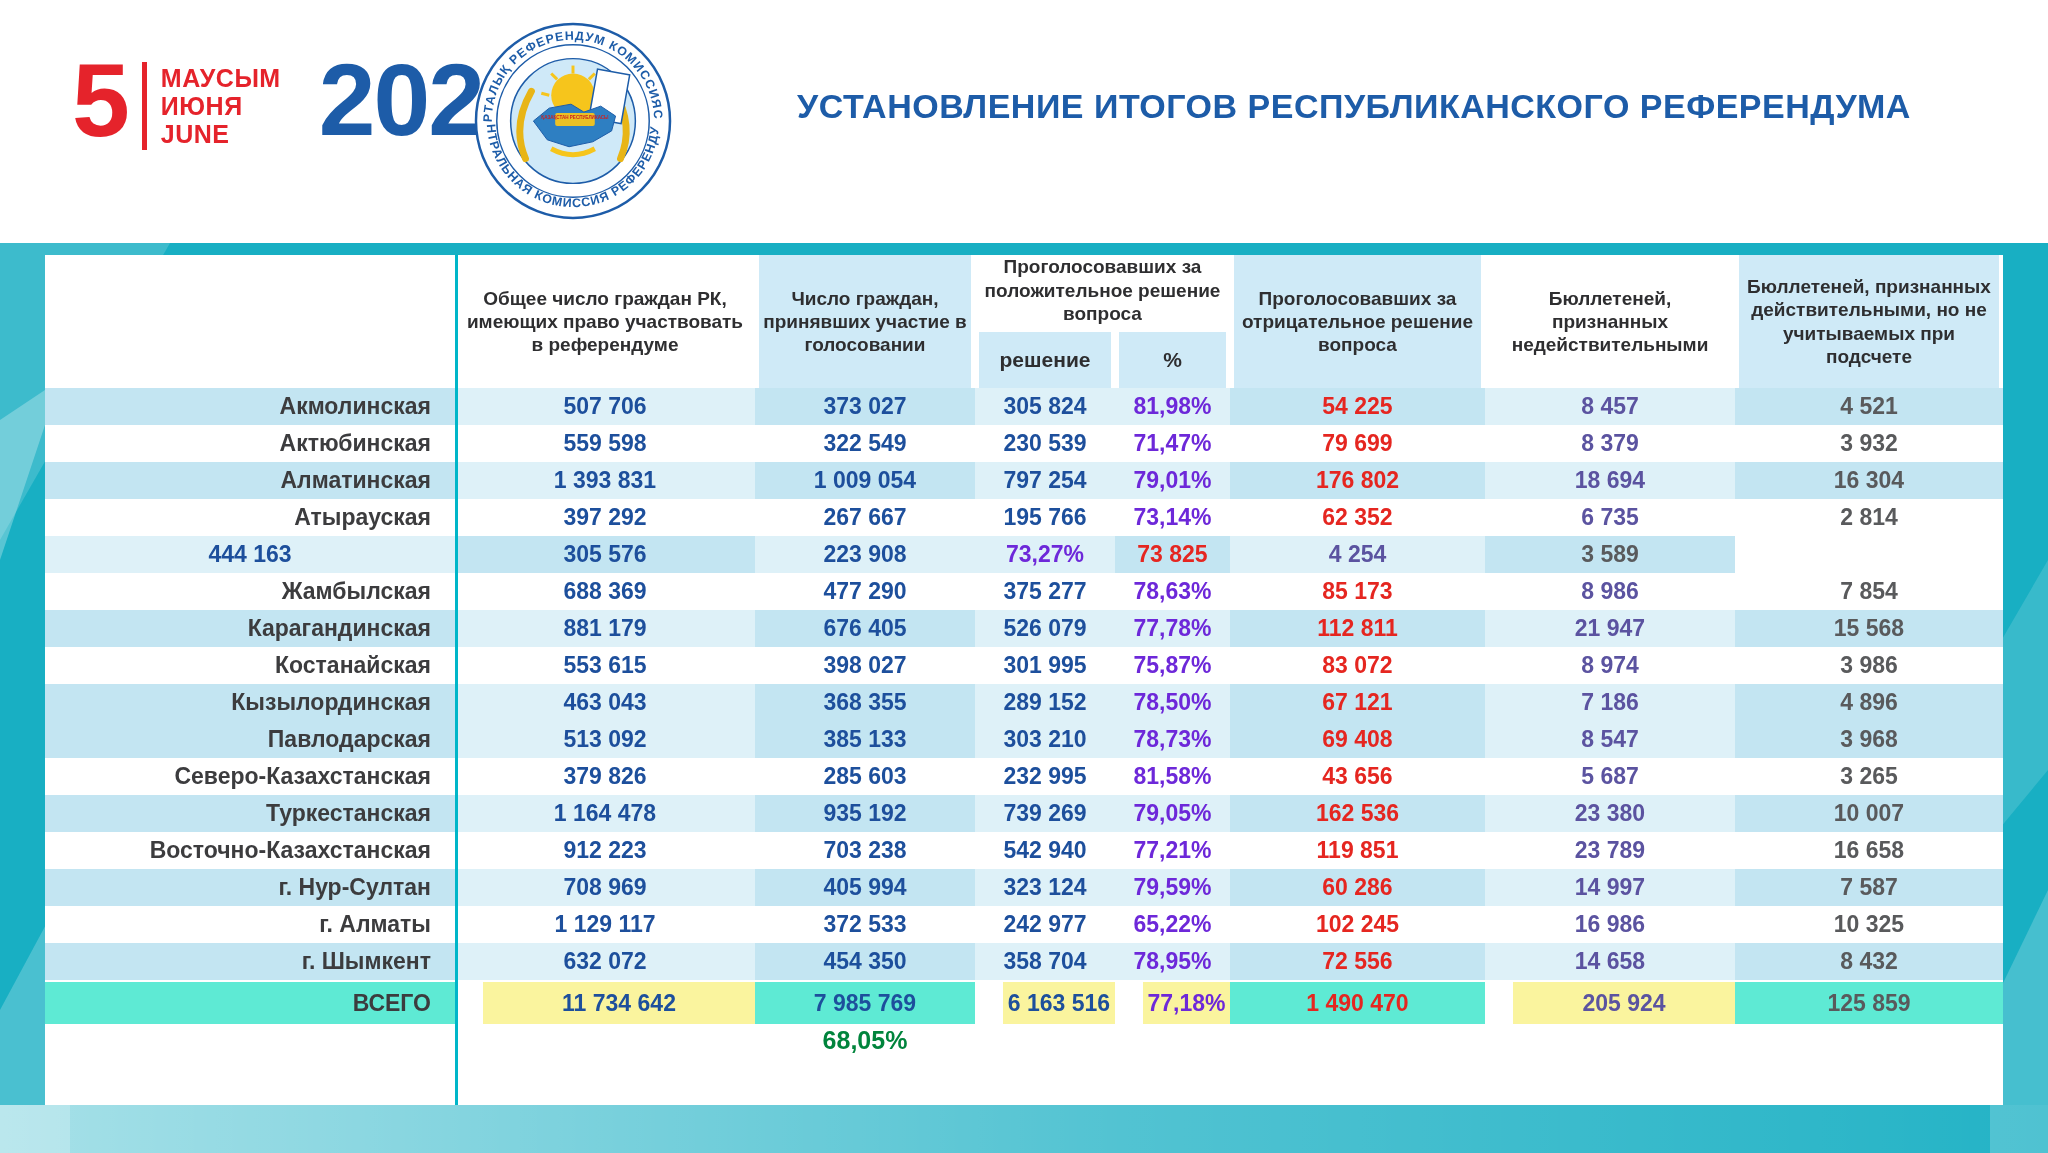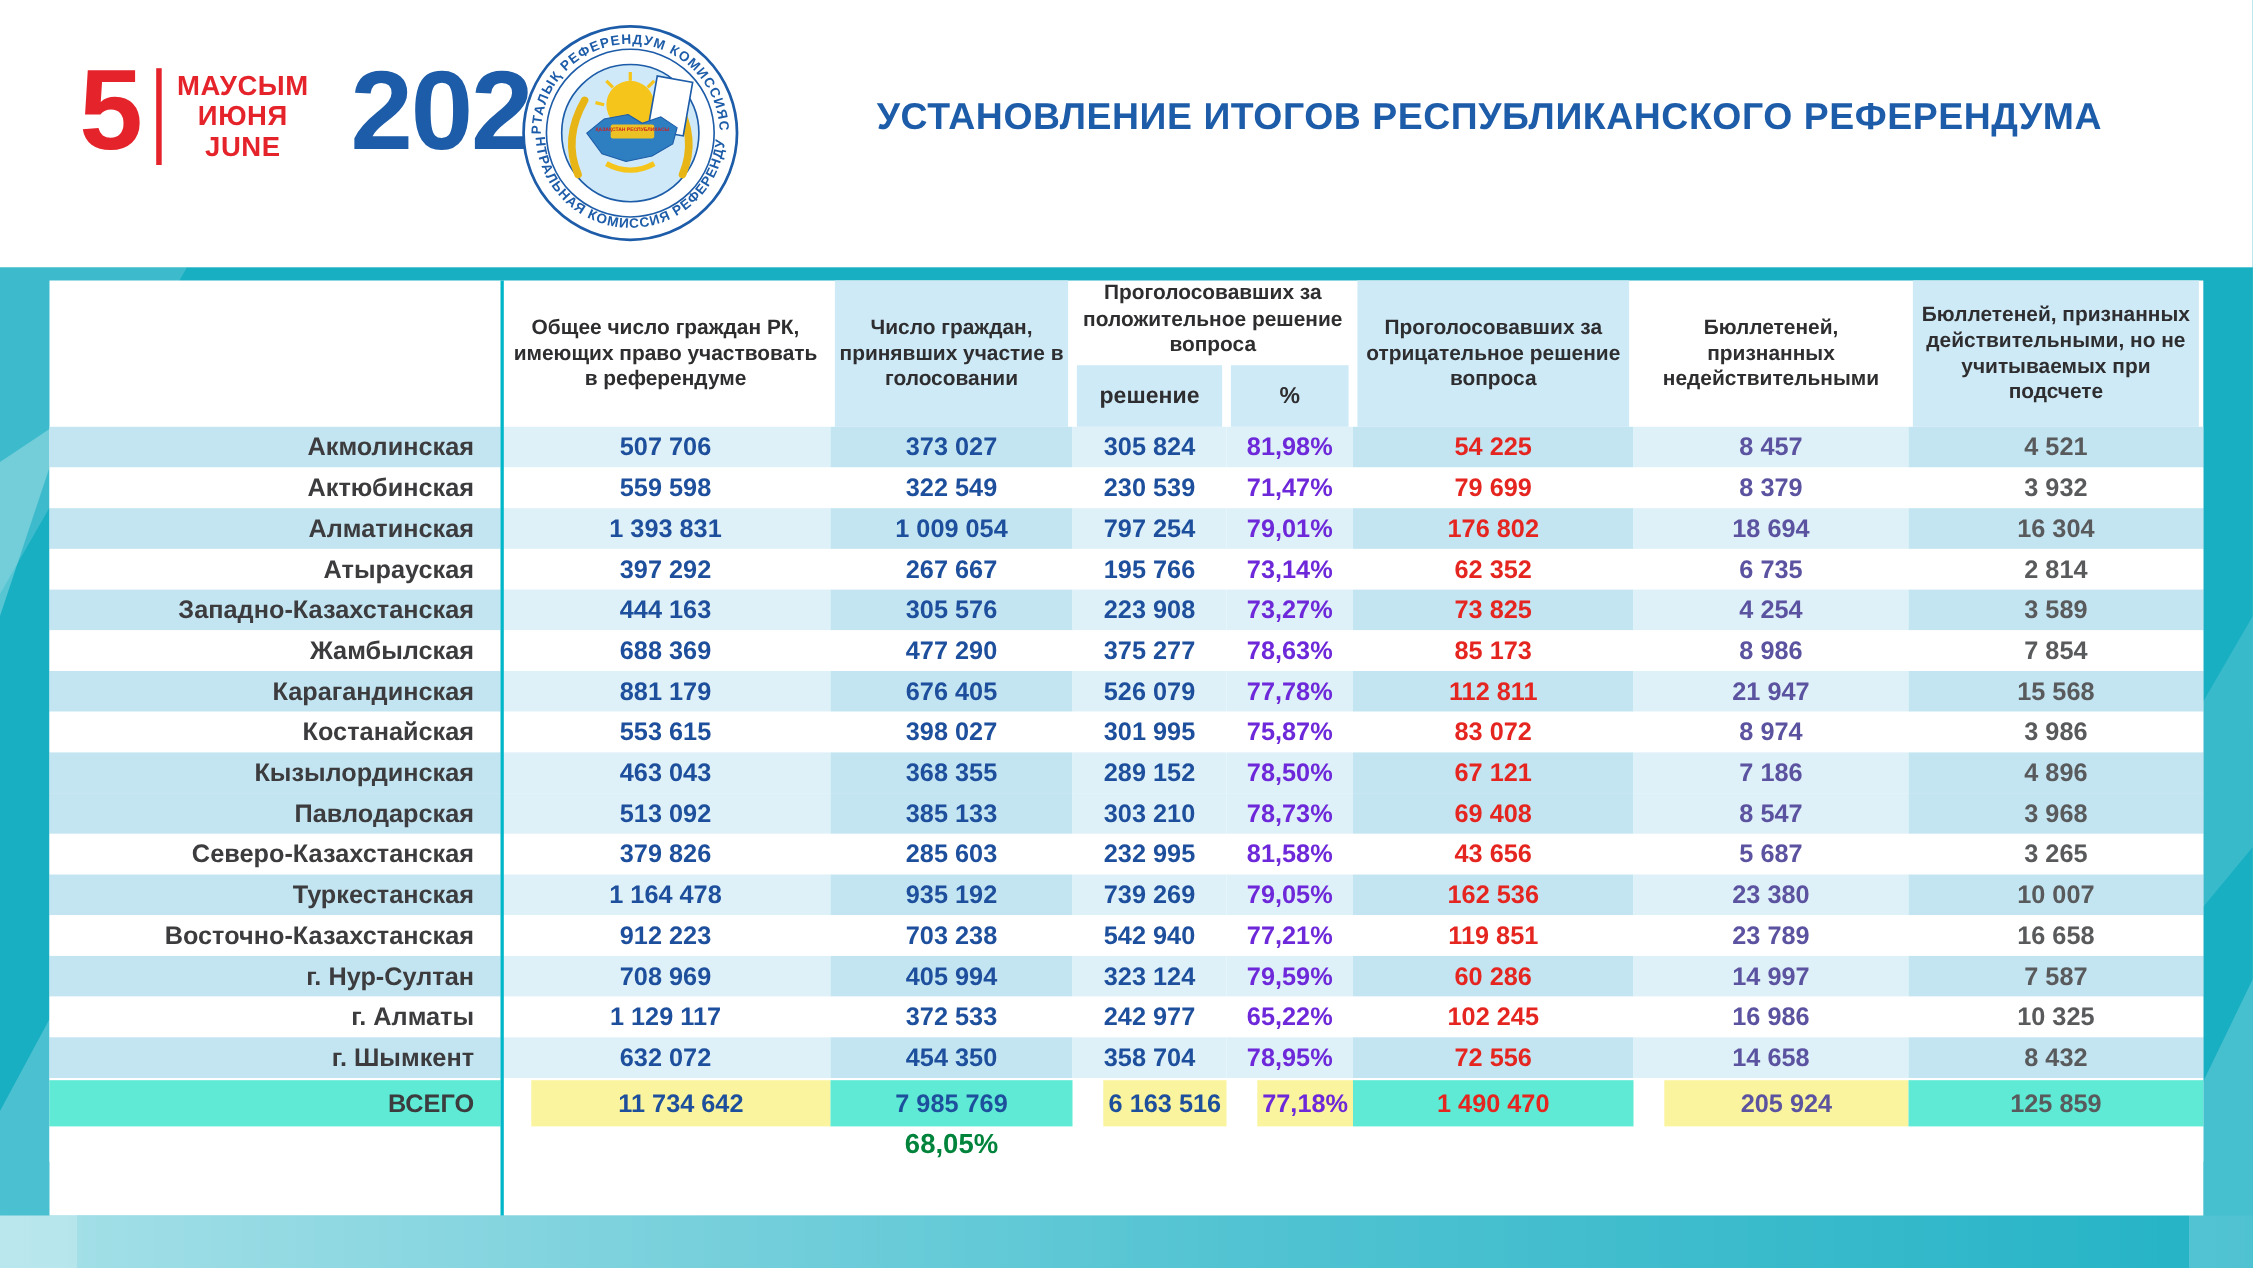--- a/index.html
+++ b/index.html
@@ -8,21 +8,21 @@
     background:#18afc3;
     font-family:"Liberation Sans","DejaVu Sans",sans-serif;
     -webkit-font-smoothing:antialiased;
   }
   .bg-decor{position:absolute;left:0;top:0;z-index:0;}
   
   .top-band{position:absolute;left:0;top:0;width:2048px;height:243px;background:#ffffff;z-index:2;}
   .date-block{position:absolute;left:72px;top:48px;display:flex;align-items:flex-start;}
   .date-day{font-size:104px;line-height:104px;font-weight:bold;color:#e5232b;letter-spacing:-4px;}
   .date-sep{width:5px;height:88px;background:#e5232b;margin:14px 14px 0 16px;}
-  .date-months{display:flex;flex-direction:column;margin-top:16px;align-items:center;}
+  .date-months{display:flex;flex-direction:column;margin-top:16px;}
   .date-months div{font-size:25px;line-height:28px;font-weight:bold;color:#e5232b;letter-spacing:0.5px;}
   .date-year{font-size:102px;line-height:104px;font-weight:bold;color:#1d5ca8;margin-left:38px;letter-spacing:-2px;}
   .emblem{position:absolute;left:474px;top:22px;}
   .main-title{
     position:absolute;left:700px;right:40px;top:0;height:212px;
     display:flex;align-items:center;justify-content:center;
     font-size:34px;font-weight:bold;color:#1d5ca8;letter-spacing:0.5px;text-align:center;
   }
   
   .panel{position:absolute;left:45px;top:255px;width:1958px;height:850px;background:#ffffff;z-index:2;}
@@ -175,21 +175,20 @@
         <div class="cell region deep t-dark">Атырауская</div>
         <div class="cell pale t-blue">397 292</div>
         <div class="cell deep t-blue">267 667</div>
         <div class="cell pale t-blue">195 766</div>
         <div class="cell pale t-green">73,14%</div>
         <div class="cell deep t-red">62 352</div>
         <div class="cell pale t-purple">6 735</div>
         <div class="cell deep t-gray">2 814</div>
       </div>
       <div class="row blue">
-        <div class="cell region deep t-dark">Западно-Казахстанская</div>
         <div class="cell pale t-blue">444 163</div>
         <div class="cell deep t-blue">305 576</div>
         <div class="cell pale t-blue">223 908</div>
         <div class="cell pale t-green">73,27%</div>
         <div class="cell deep t-red">73 825</div>
         <div class="cell pale t-purple">4 254</div>
         <div class="cell deep t-gray">3 589</div>
       </div>
       <div class="row white">
         <div class="cell region deep t-dark">Жамбылская</div>

